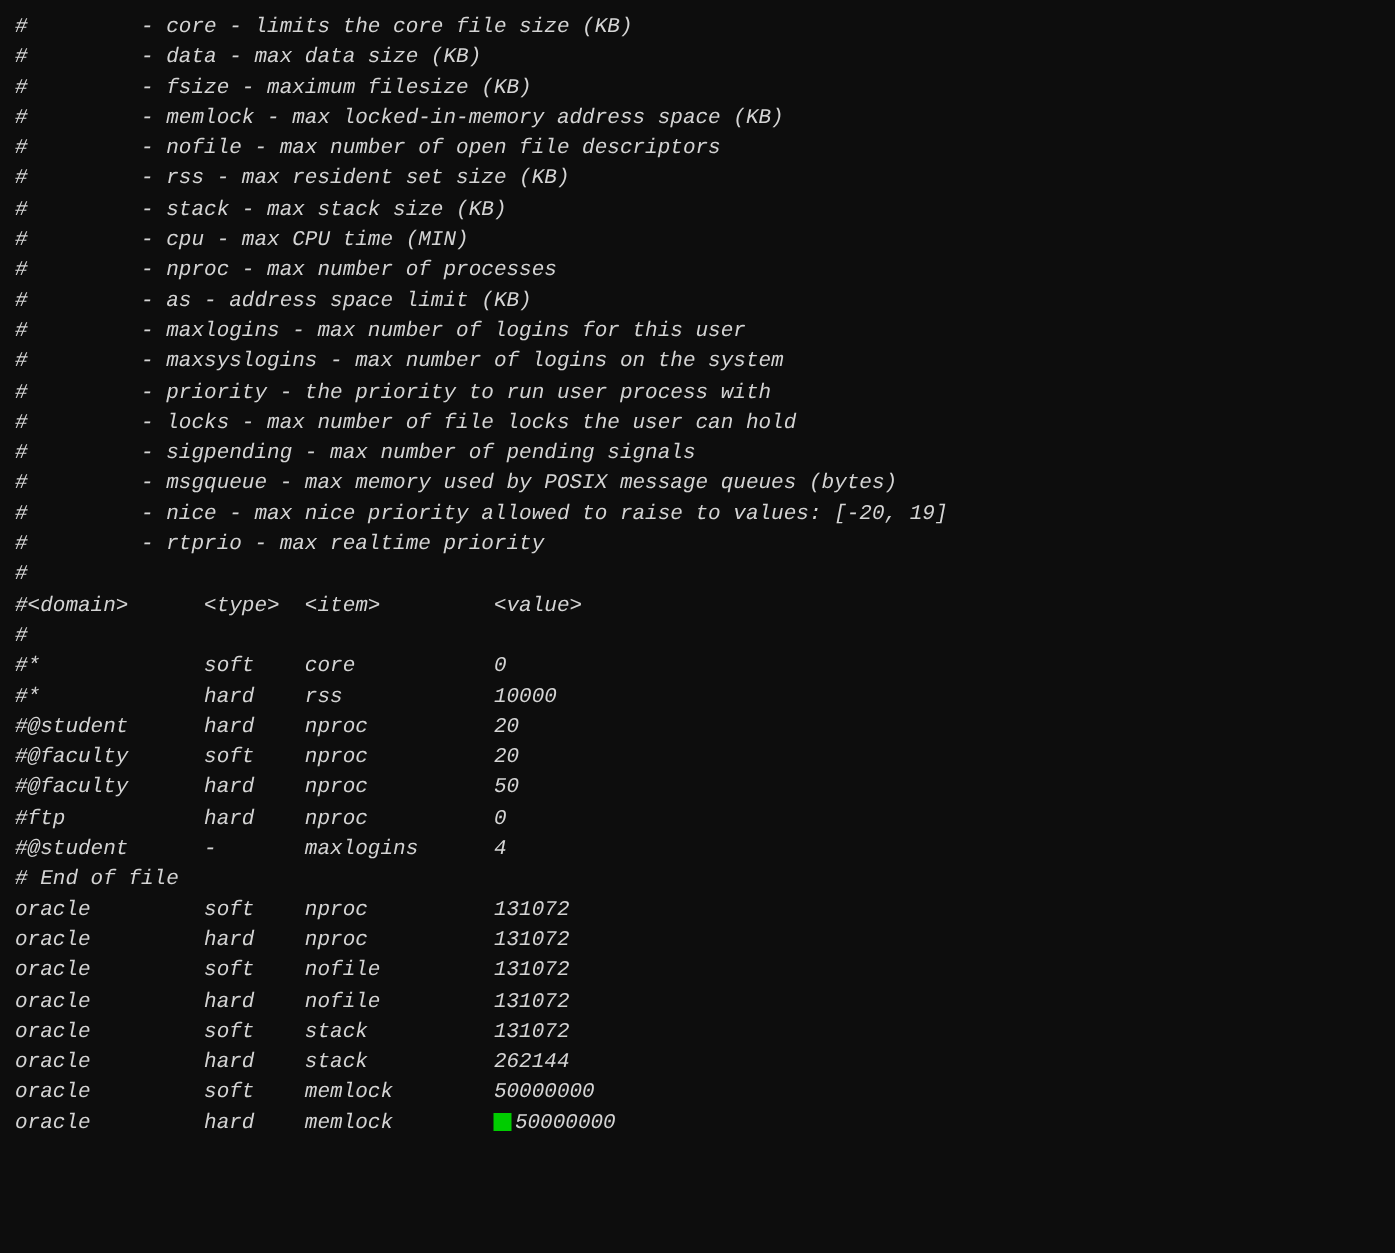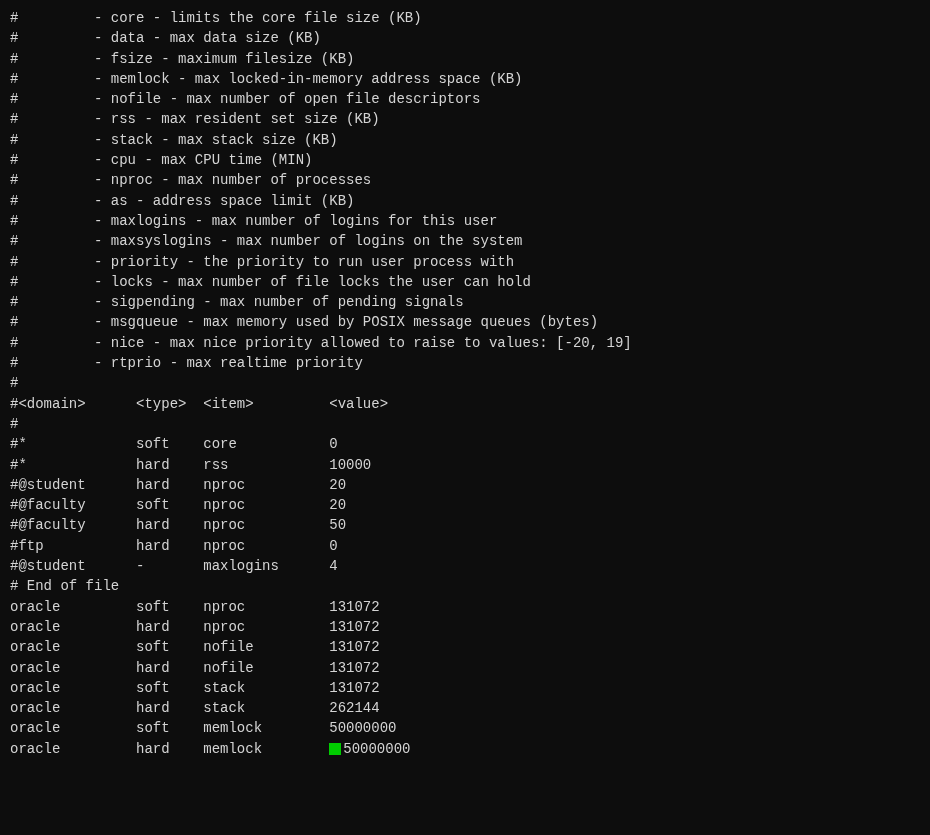--- a/index.html
+++ b/index.html
@@ -1,18 +1,19 @@
 <!DOCTYPE html>
 <html><head>
   <meta charset="utf-8">
   <style>
     * {
       margin: 0;
       padding: 0;
       box-sizing: border-box;
+      font-style: italic;
     }
     body {
       background-color: #0d0d0d;
       color: #d4d4d4;
       font-family: 'Courier New', Courier, monospace;
       font-size: 14px;
       line-height: 1.45;
       padding: 8px 10px;
       width: 930px;
       min-height: 835px;

